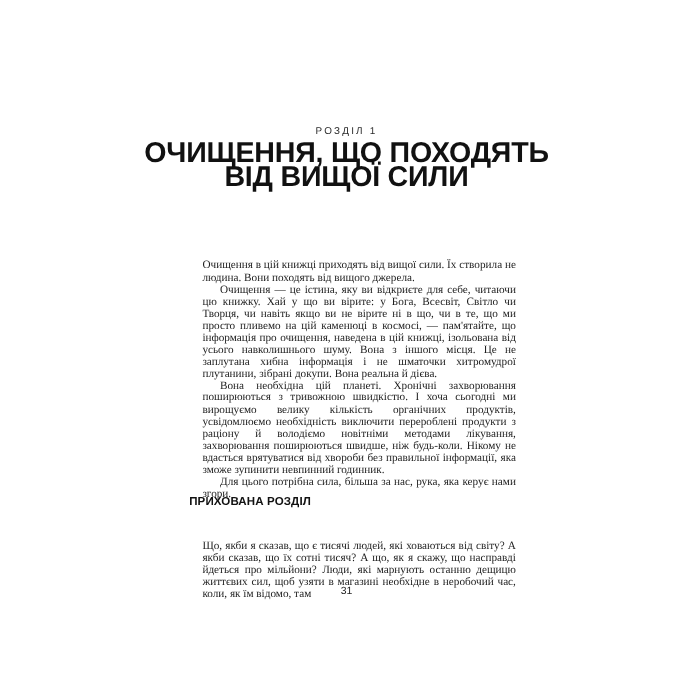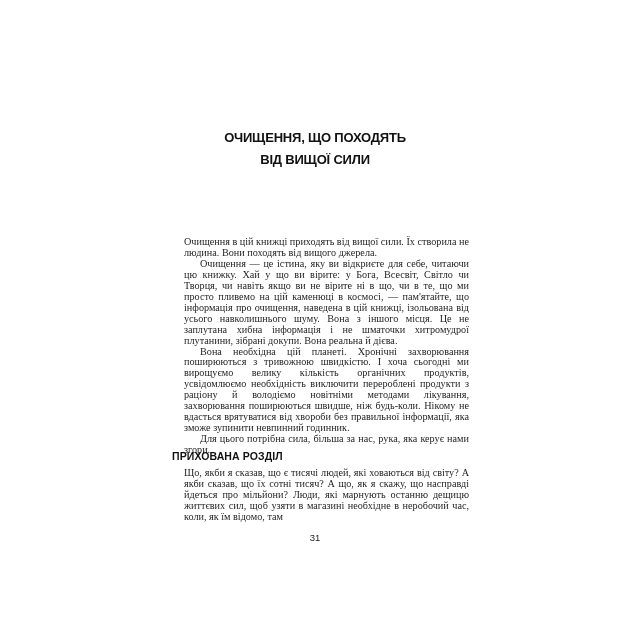--- a/index.html
+++ b/index.html
@@ -30,21 +30,21 @@
       letter-spacing: 2px;
       color: #2a2a2a;
     }
     .chapter-title {
       position: absolute;
       top: 127px;
       left: 0; width: 630px;
       text-align: center;
       font-family: "Liberation Sans", sans-serif;
       font-weight: bold;
-      font-size: 13px;
+      font-size: 26px;
       line-height: 22px;
       letter-spacing: -0.2px;
       color: #111111;
     }
     .chapter-title div { display: block; }
     .body-text {
       position: absolute;
       left: 172px;
       width: 285px;
       font-family: "Liberation Serif", serif;
@@ -64,36 +64,37 @@
     .section-heading {
       position: absolute;
       top: 450px;
       left: 172px;
       font-family: "Liberation Sans", sans-serif;
       font-weight: bold;
       font-size: 10.5px;
       color: #111111;
       letter-spacing: 0.1px;
     }
-    .section-body { top: 468px; }
+    .section-body { top: 492px; }
     .page-number {
       position: absolute;
       top: 532px;
       left: 0; width: 630px;
       text-align: center;
       font-family: "Liberation Sans", sans-serif;
       font-size: 9.5px;
       color: #222222;
     }
   </style>
 </head>
 <body>
 
 <div class="page">
 
+  <div class="chapter-label">РОЗДІЛ 1</div>
 
   <div class="chapter-title">
     <div>ОЧИЩЕННЯ, ЩО ПОХОДЯТЬ</div>
     <div>ВІД ВИЩОЇ СИЛИ</div>
   </div>
 
   <div class="body-text intro">
     <p class="first">Очищення в цій книжці приходять від вищої сили. Їх створила не людина. Вони походять від вищого джерела.</p>
     <p>Очищення — це істина, яку ви відкриєте для себе, читаючи цю книжку. Хай у що ви вірите: у Бога, Всесвіт, Світло чи Творця, чи навіть якщо ви не вірите ні в що, чи в те, що ми просто пливемо на цій каменюці в космосі, — пам'ятайте, що інформація про очищення, наведена в цій книжці, ізольована від усього навколишнього шуму. Вона з іншого місця. Це не заплутана хибна інформація і не шматочки хитромудрої плутанини, зібрані докупи. Вона реальна й дієва.</p>
     <p>Вона необхідна цій планеті. Хронічні захворювання поширюються з тривожною швидкістю. І хоча сьогодні ми вирощуємо велику кількість органічних продуктів, усвідомлюємо необхідність виключити перероблені продукти з раціону й володіємо новітніми методами лікування, захворювання поширюються швидше, ніж будь-коли. Нікому не вдасться врятуватися від хвороби без правильної інформації, яка зможе зупинити невпинний годинник.</p>

